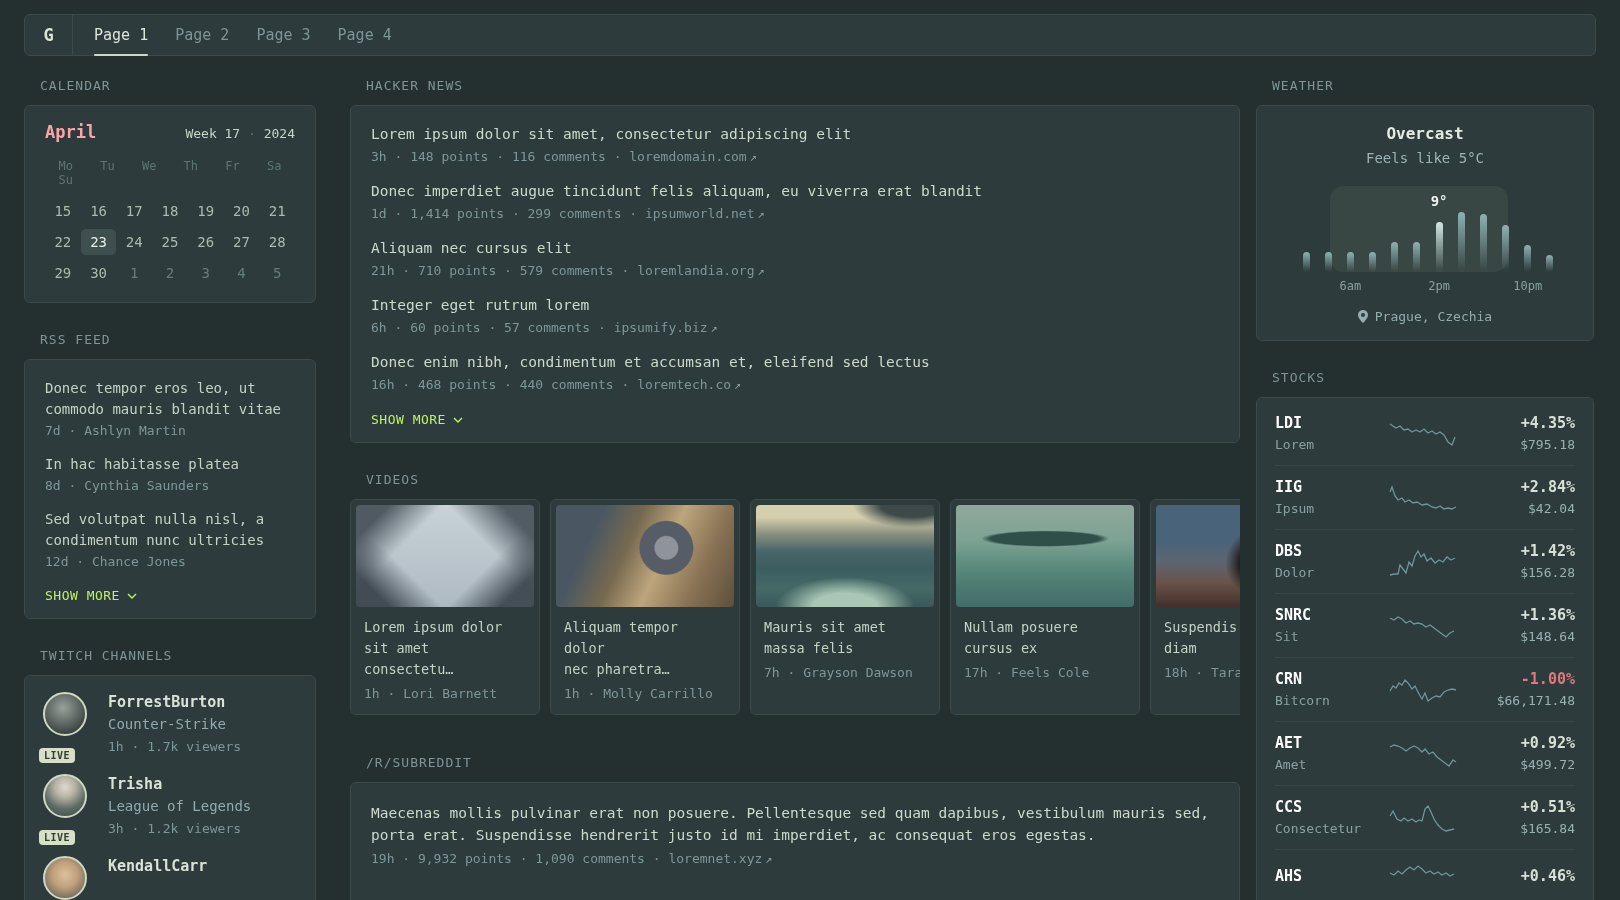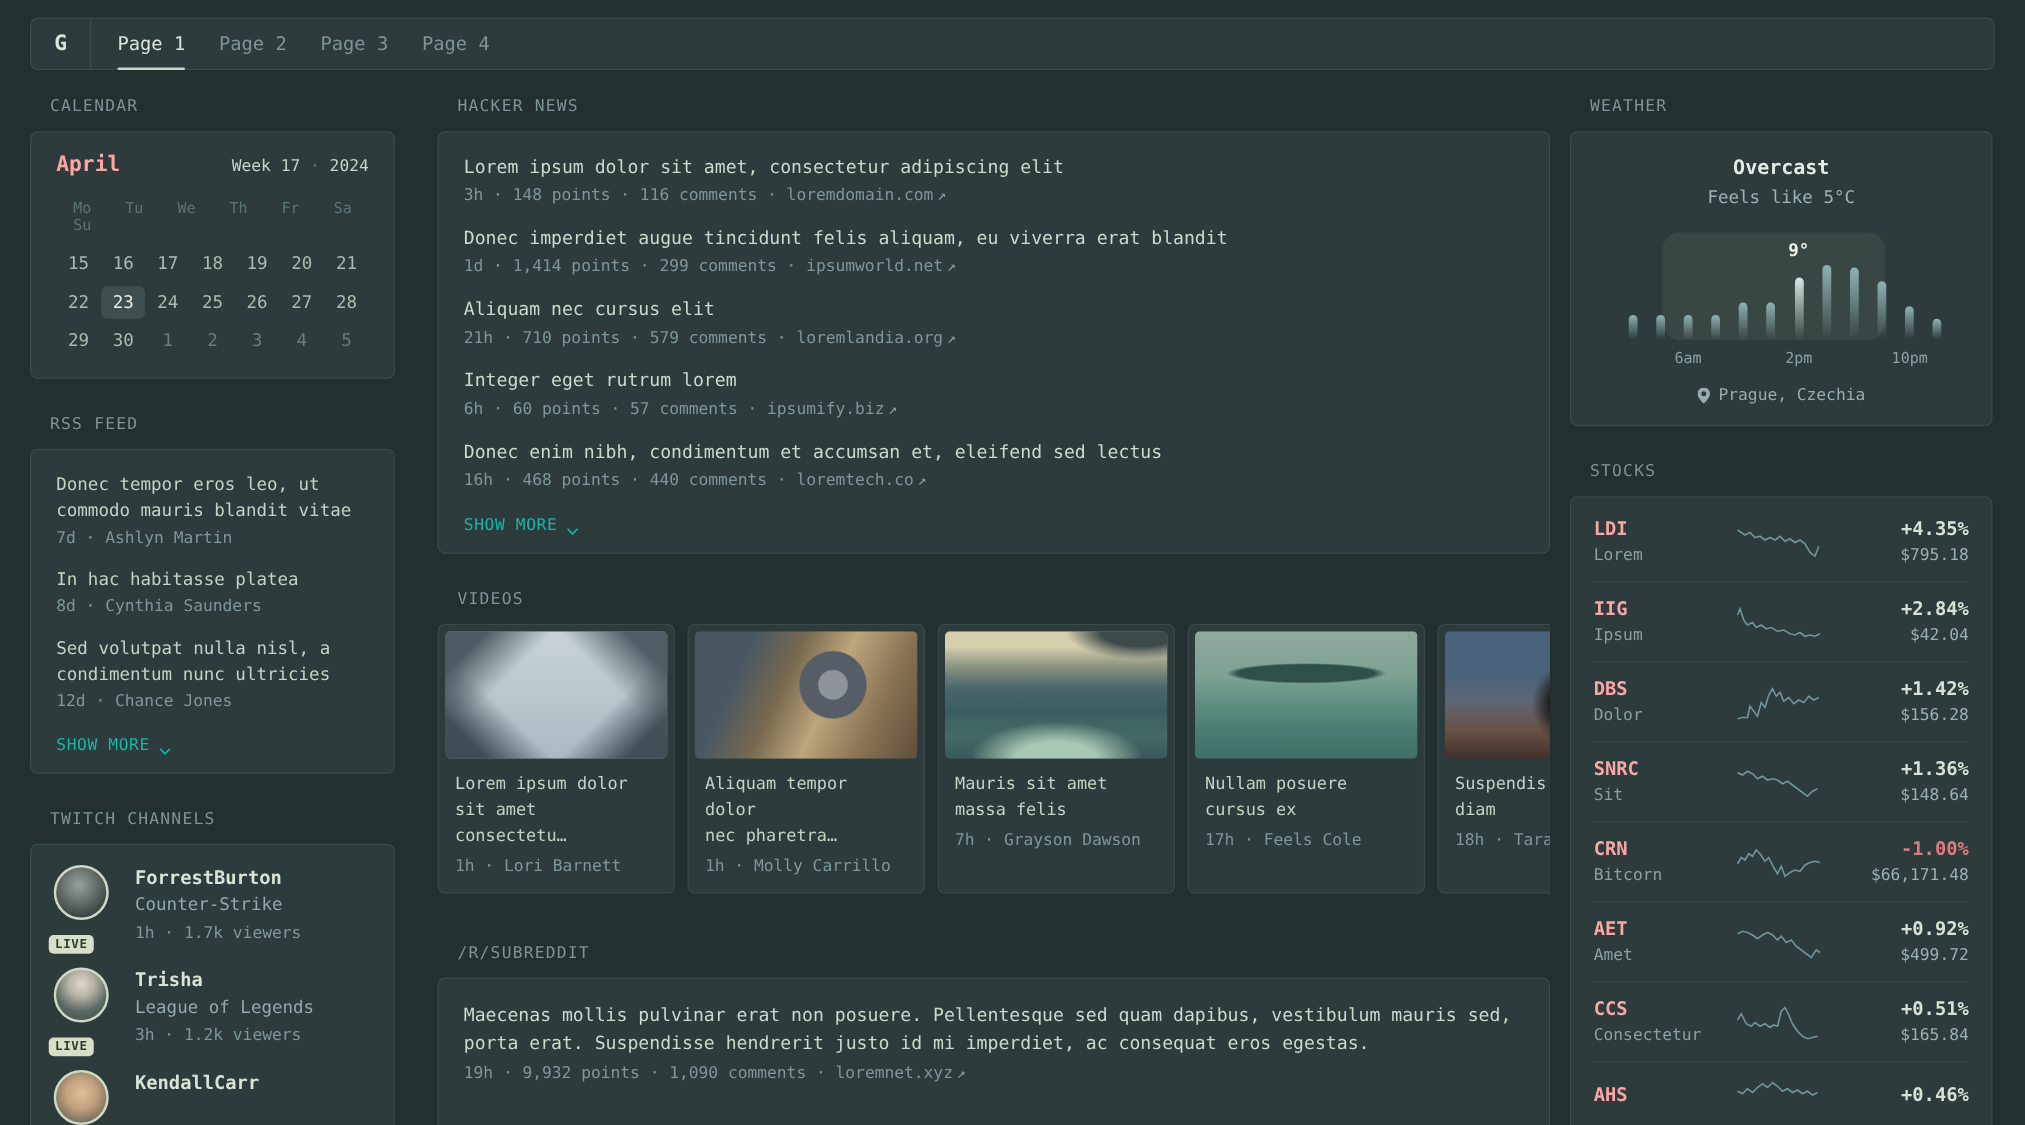--- a/index.html
+++ b/index.html
@@ -60,22 +60,22 @@
   }
   .day.selected { background:#3f4e4f; color:#e6ede4; }
   .day.muted { color:#667d7f; }
 
   
   .rss-card { padding:18px 20px 14px; }
   .rss-item { margin-bottom:16px; }
   .rss-title { font-size:14px; line-height:21px; color:#c5d2c5; cursor:pointer; }
   .item-meta { font-size:13px; color:#7f969a; margin-top:3px; }
   .show-more {
-    display:inline-flex; align-items:flex-end; gap:7px; font-size:13px;
-    color:#14b8a6; letter-spacing:.5px; cursor:pointer; margin-top:2px; white-space:pre;
+    display:inline-flex; align-items:center; gap:7px; font-size:13px;
+    color:#bef264; letter-spacing:.5px; cursor:pointer; margin-top:2px; white-space:pre;
   }
   .chev { width:10px; height:6px; }
 
   
   .tw-card { padding:16px 18px 10px; }
   .tw-row { display:flex; gap:17px; margin-bottom:18px; cursor:pointer; }
   .tw-avatar-wrap { position:relative; width:48px; flex:none; }
   .avatar { width:44px; height:44px; border-radius:50%; border:2px solid #cfd8c3; }
   .av0 { background:radial-gradient(circle at 45% 35%, #9aa19c 0%, #6d7672 35%, #38413f 78%); }
   .av1 { background:radial-gradient(circle at 50% 28%, #ded9cd 0%, #b9b4a6 28%, #5d6b66 62%, #3c4a46 100%); }
@@ -149,21 +149,21 @@
   }
 
   
   .stocks-card { padding:4px 18px; }
   .stock-row {
     display:flex; align-items:center; padding:11px 0; border-top:1px solid #384647;
     cursor:pointer;
   }
   .stock-row:first-child { border-top:none; }
   .st-left { width:98px; flex:none; }
-  .st-sym { font-size:15px; font-weight:bold; color:#fca5a5; line-height:20px; }
+  .st-sym { font-size:15px; font-weight:bold; color:#ffffff; line-height:20px; }
   .st-name { font-size:13px; color:#8aa0a2; line-height:18px; margin-top:3px; }
   .st-spark { flex:1; display:flex; justify-content:center; align-items:center; }
   .st-right { width:102px; flex:none; text-align:right; }
   .st-change { font-size:15px; font-weight:bold; color:#d6e0d4; line-height:20px; }
   .st-change.neg { color:#e0797e; }
   .st-price { font-size:13px; color:#9bb1b3; line-height:18px; margin-top:3px; }
 </style>
 </head>
 <body>
 

